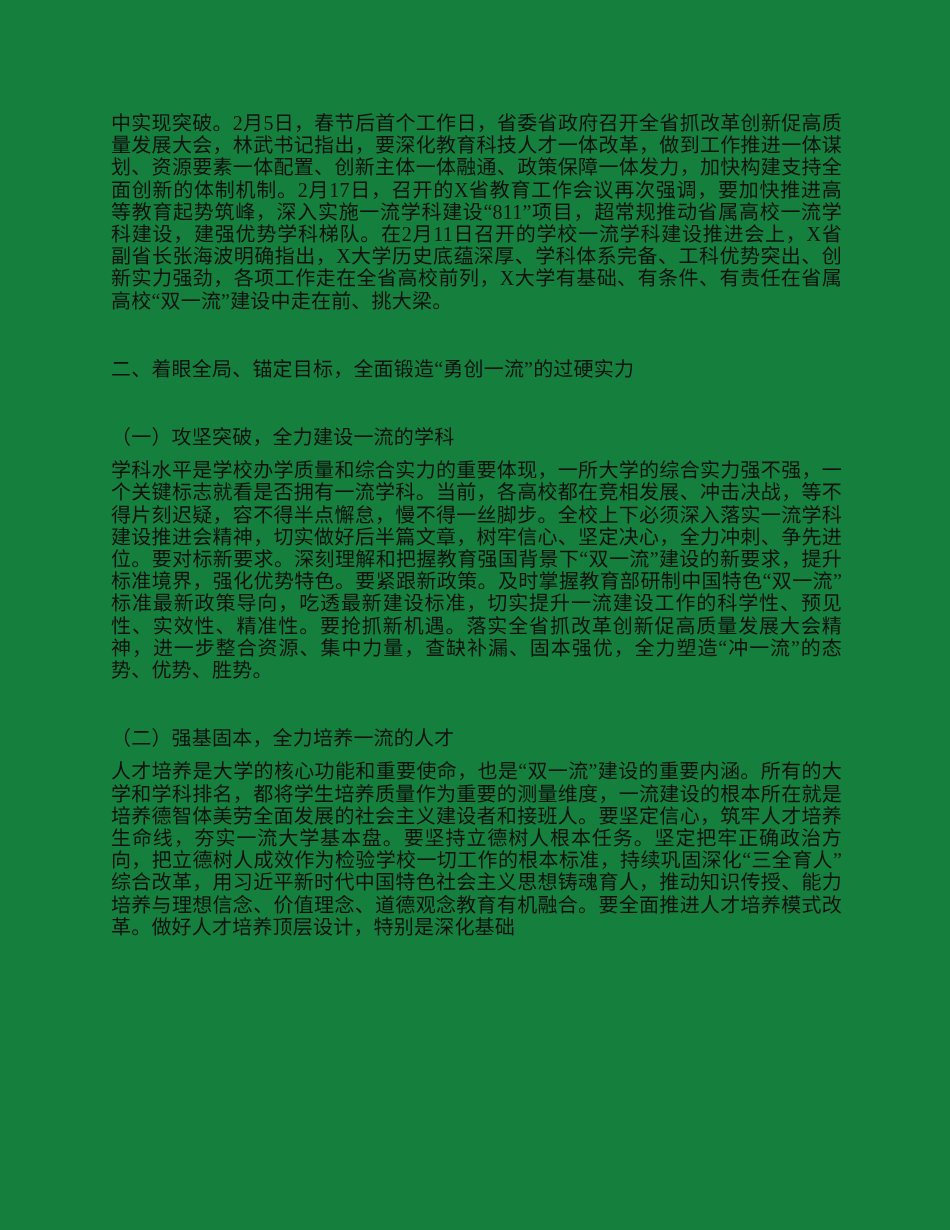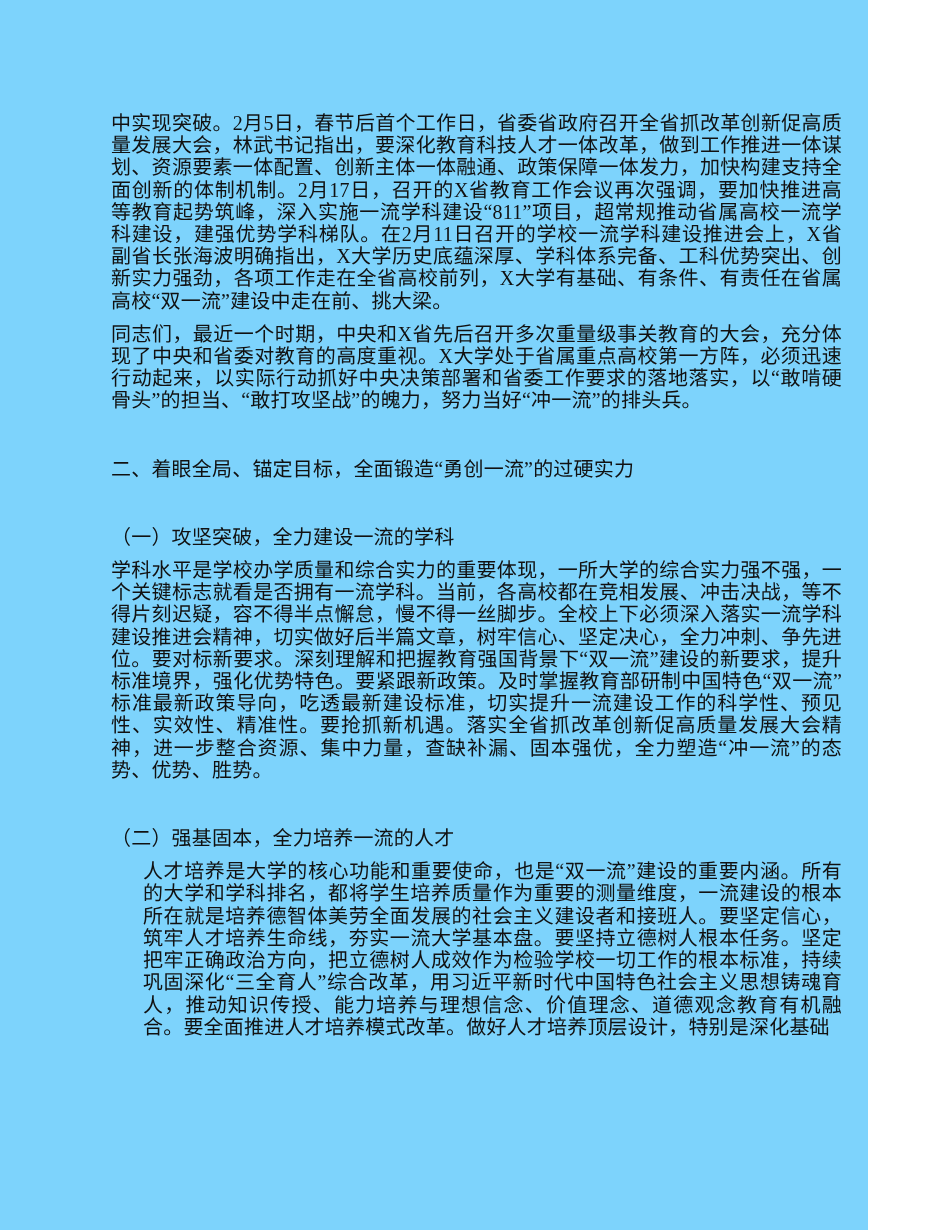--- a/index.html
+++ b/index.html
@@ -2,53 +2,52 @@
 <html lang="zh-CN"><head>
 <meta charset="utf-8">
 <style>
   html, body {
     margin: 0;
     padding: 0;
     background: #ffffff;
   }
   .page {
     position: relative;
-    width: 868px;
+    width: 950px;
     height: 1230px;
-    background: #7dd3fc;
+    background: #15803d;
     overflow: hidden;
   }
   .doc {
     position: absolute;
     left: 111px;
     top: 112px;
     width: 731px;
     font-family: "Liberation Serif", "DejaVu Serif", serif;
     color: #111111;
   }
   .blk {
     margin: 0 0 11px 0;
     font-size: 20px;
     line-height: 22.2px;
     text-align: justify;
     letter-spacing: 0.2px;
     word-break: break-all;
   }
-  .blk:last-child { margin-bottom: 0; margin-left: 32px; }
+  .blk:last-child { margin-bottom: 0; }
   .heading {
     font-weight: normal; 
     margin-top: 46px;
   }
 </style>
 </head>
 <body>
 
 <div class="page">
   <div class="doc">
     <p class="blk">中实现突破。2月5日，春节后首个工作日，省委省政府召开全省抓改革创新促高质量发展大会，林武书记指出，要深化教育科技人才一体改革，做到工作推进一体谋划、资源要素一体配置、创新主体一体融通、政策保障一体发力，加快构建支持全面创新的体制机制。2月17日，召开的X省教育工作会议再次强调，要加快推进高等教育起势筑峰，深入实施一流学科建设“811”项目，超常规推动省属高校一流学科建设，建强优势学科梯队。在2月11日召开的学校一流学科建设推进会上，X省副省长张海波明确指出，X大学历史底蕴深厚、学科体系完备、工科优势突出、创新实力强劲，各项工作走在全省高校前列，X大学有基础、有条件、有责任在省属高校“双一流”建设中走在前、挑大梁。</p>
-    <p class="blk">同志们，最近一个时期，中央和X省先后召开多次重量级事关教育的大会，充分体现了中央和省委对教育的高度重视。X大学处于省属重点高校第一方阵，必须迅速行动起来，以实际行动抓好中央决策部署和省委工作要求的落地落实，以“敢啃硬骨头”的担当、“敢打攻坚战”的魄力，努力当好“冲一流”的排头兵。</p>
     <p class="blk heading">二、着眼全局、锚定目标，全面锻造“勇创一流”的过硬实力</p>
     <p class="blk heading">（一）攻坚突破，全力建设一流的学科</p>
     <p class="blk">学科水平是学校办学质量和综合实力的重要体现，一所大学的综合实力强不强，一个关键标志就看是否拥有一流学科。当前，各高校都在竞相发展、冲击决战，等不得片刻迟疑，容不得半点懈怠，慢不得一丝脚步。全校上下必须深入落实一流学科建设推进会精神，切实做好后半篇文章，树牢信心、坚定决心，全力冲刺、争先进位。要对标新要求。深刻理解和把握教育强国背景下“双一流”建设的新要求，提升标准境界，强化优势特色。要紧跟新政策。及时掌握教育部研制中国特色“双一流”标准最新政策导向，吃透最新建设标准，切实提升一流建设工作的科学性、预见性、实效性、精准性。要抢抓新机遇。落实全省抓改革创新促高质量发展大会精神，进一步整合资源、集中力量，查缺补漏、固本强优，全力塑造“冲一流”的态势、优势、胜势。</p>
     <p class="blk heading">（二）强基固本，全力培养一流的人才</p>
     <p class="blk">人才培养是大学的核心功能和重要使命，也是“双一流”建设的重要内涵。所有的大学和学科排名，都将学生培养质量作为重要的测量维度，一流建设的根本所在就是培养德智体美劳全面发展的社会主义建设者和接班人。要坚定信心，筑牢人才培养生命线，夯实一流大学基本盘。要坚持立德树人根本任务。坚定把牢正确政治方向，把立德树人成效作为检验学校一切工作的根本标准，持续巩固深化“三全育人”综合改革，用习近平新时代中国特色社会主义思想铸魂育人，推动知识传授、能力培养与理想信念、价值理念、道德观念教育有机融合。要全面推进人才培养模式改革。做好人才培养顶层设计，特别是深化基础</p>
   </div>
 </div>
 
 </body></html>

